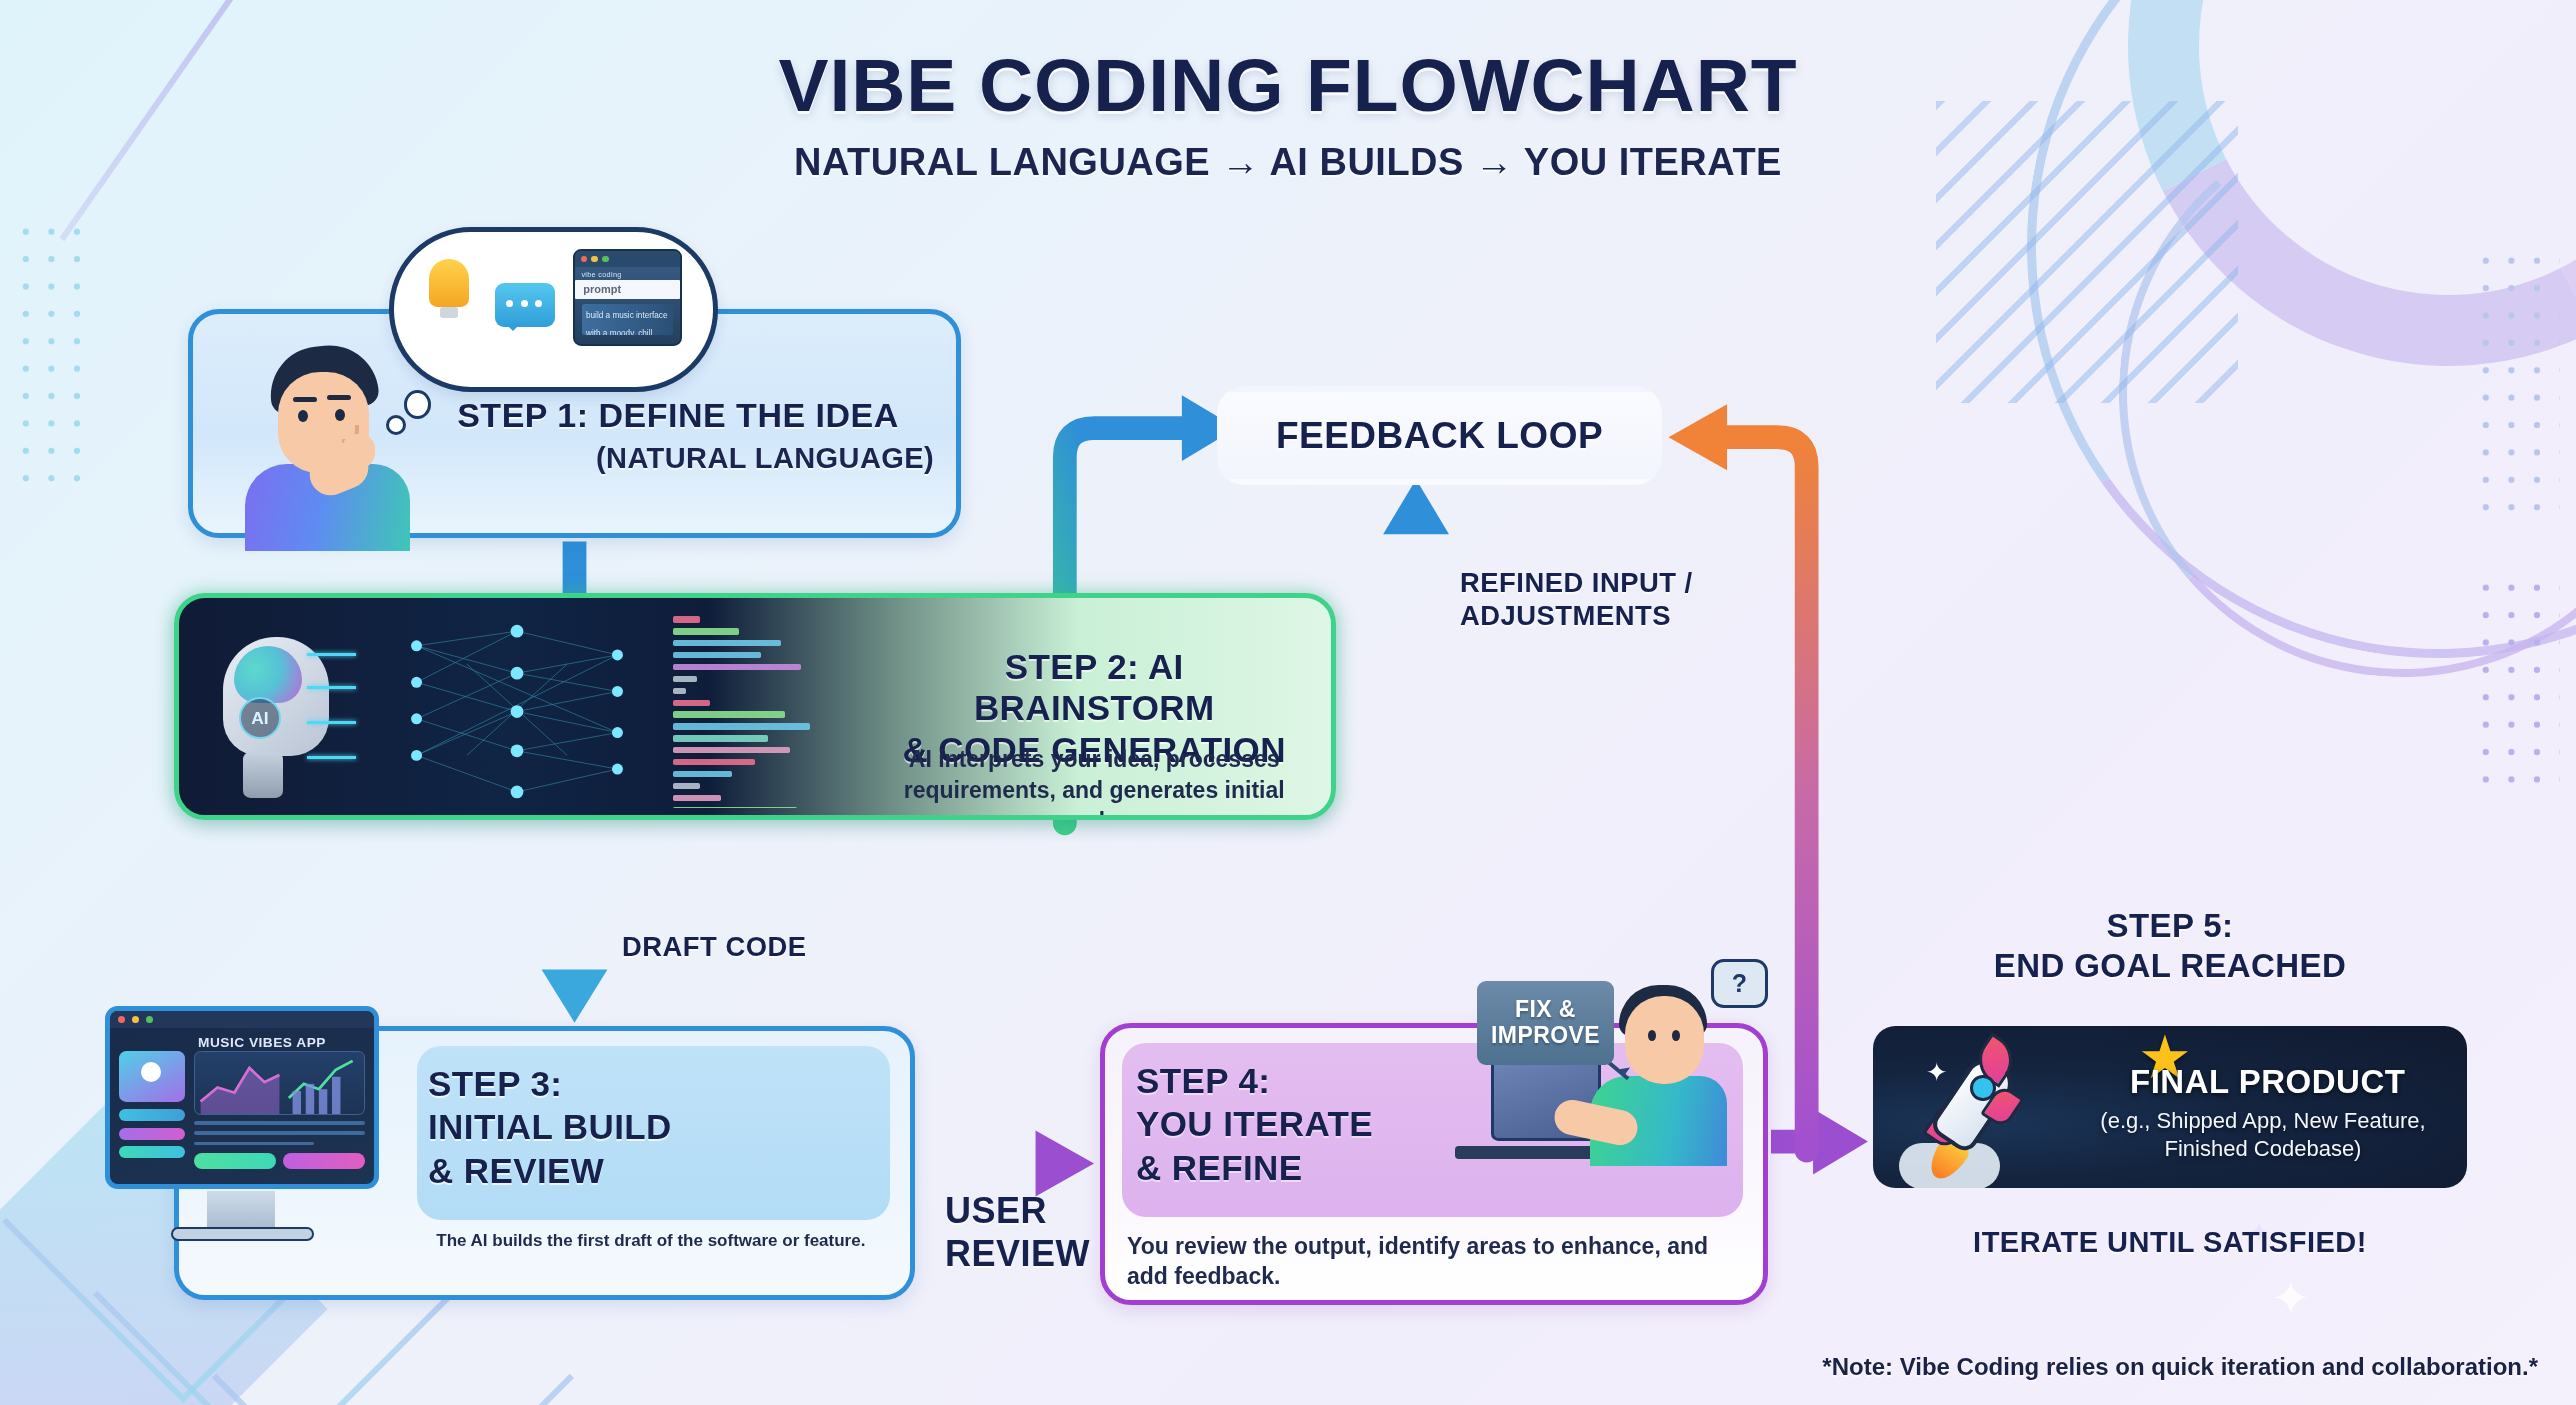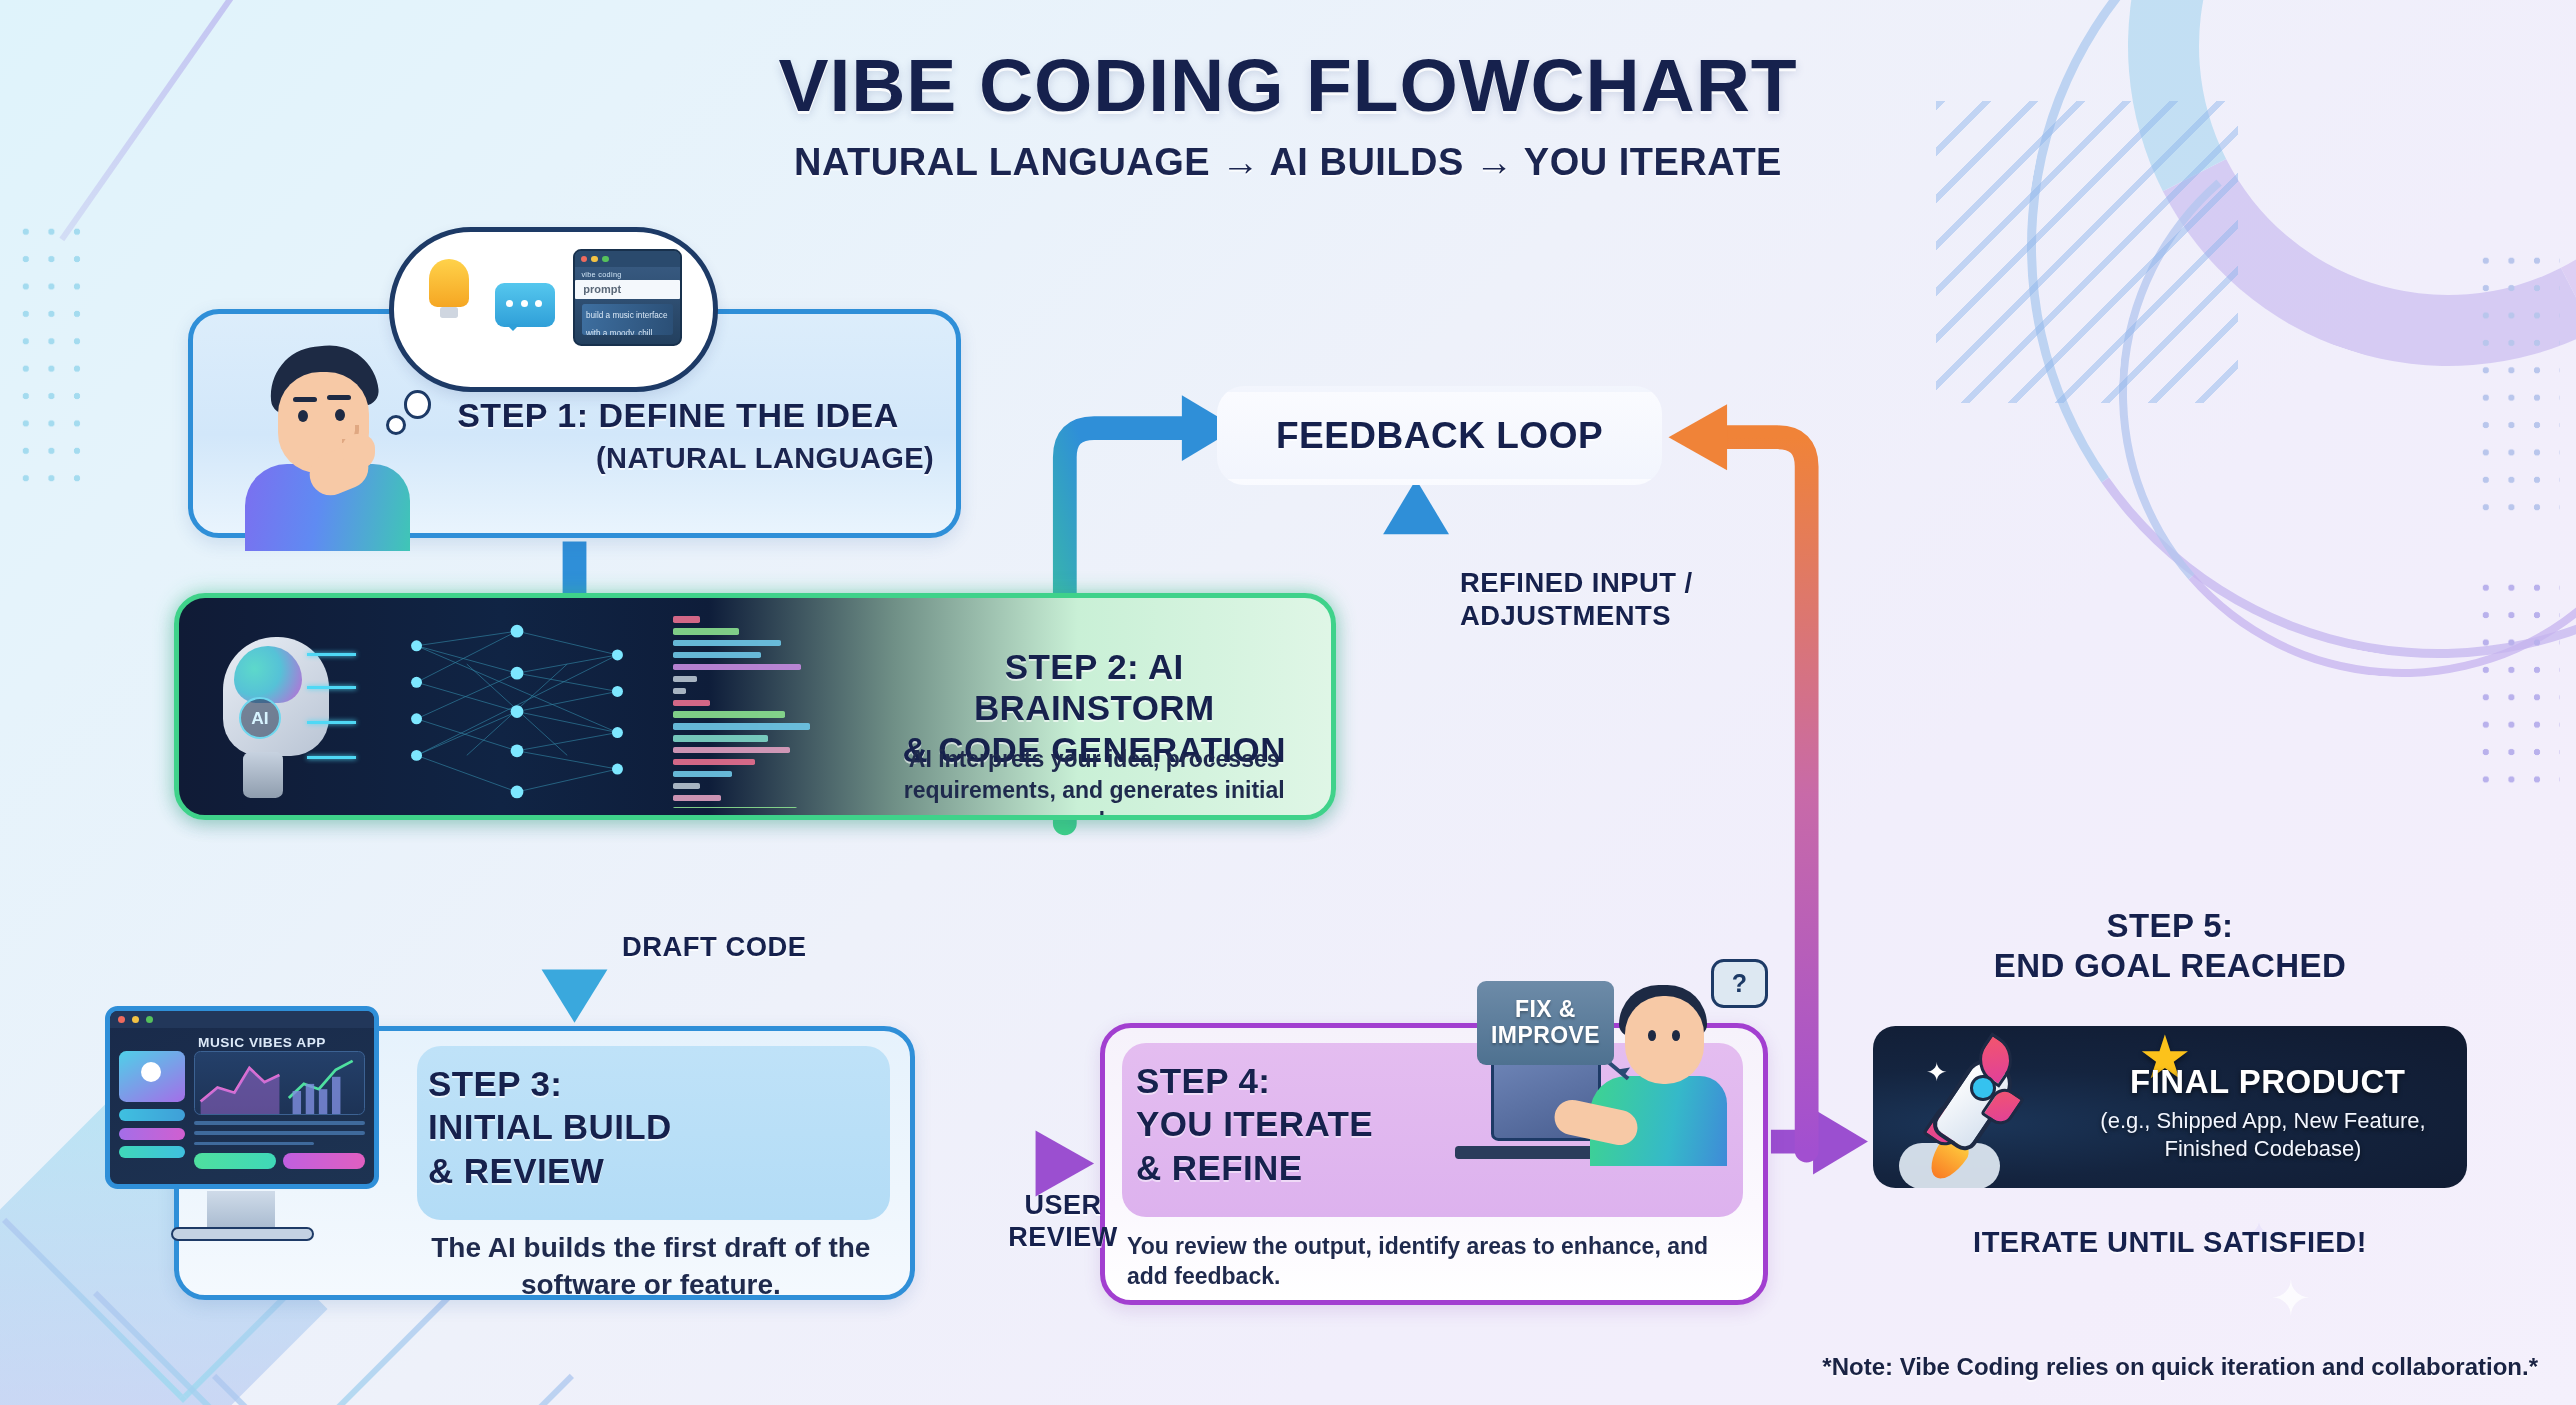--- a/index.html
+++ b/index.html
@@ -281,21 +281,21 @@
     background: linear-gradient(180deg,#bfe2f8,#b3dcf6);
     border-radius: 24px;
   }
   .s3-title {
     position:absolute; left: 249px; right: 27.4px; top: 31px;
     font-size: 35px; font-weight:900; color:#16214d; line-height:1.24; letter-spacing:0.4px;
     text-shadow: 0 1.8px 0 rgba(255,255,255,.7);
   }
   .s3-desc {
     position:absolute; left: 231px; right: 18.3px; top: 199px;
-    font-size: 28px; font-weight:600; color:#1f2a4d; line-height:1.32; text-align:center;
+    font-size: 17px; font-weight:600; color:#1f2a4d; line-height:1.32; text-align:center;
   }
   .monitor { position:absolute; left:-69px; top:-20px; width:293px; height:293px; }
   .mon-screen{
     position:absolute; left:0; top:0; width:274px; height:183px;
     background: linear-gradient(160deg,#192a4a,#1d3352);
     border:5.5px solid #2f8fd8; border-radius:12.8px; overflow:hidden;
   }
   .mon-bar{height:16.5px;background:#22375a;display:flex;align-items:center;gap:6.4px;padding-left:8.2px;}
   .mon-bar i{width:7.3px;height:7.3px;border-radius:50%;display:block;}
   .mon-app{position:absolute; left:88px; top:24px; font-size:13.7px; font-weight:800; color:#dce9f8; letter-spacing:0.5px;}
@@ -428,21 +428,21 @@
     text-shadow: 0 1.8px 0 rgba(255,255,255,.7);
   }
 
   
   .edge-label {
     position:absolute; font-weight:900; color:#16214d; letter-spacing:0.5px;
     text-shadow: 0 1.8px 0 rgba(255,255,255,.75);
     line-height:1.2;
   }
   #lbl-draft  { left: 622px; top: 931px; font-size:27.4px; }
-  #lbl-user   { left: 999px; top: 1189px; font-size:27px; text-align:center; width:128px;}
+  #lbl-user   { left: 945px; top: 1189px; font-size:36px; width:128px;}
   #lbl-refined{ left: 1460px; top: 567px; font-size:27.4px; }
 
   
   #wires { position:absolute; inset:0; pointer-events:none; }
 
   
   .footnote {
     position:absolute; right: 38px; bottom: 24px;
     font-size: 24px; font-weight:700; color:#1a2344;
     text-shadow: 0 1.8px 0 rgba(255,255,255,.7);

